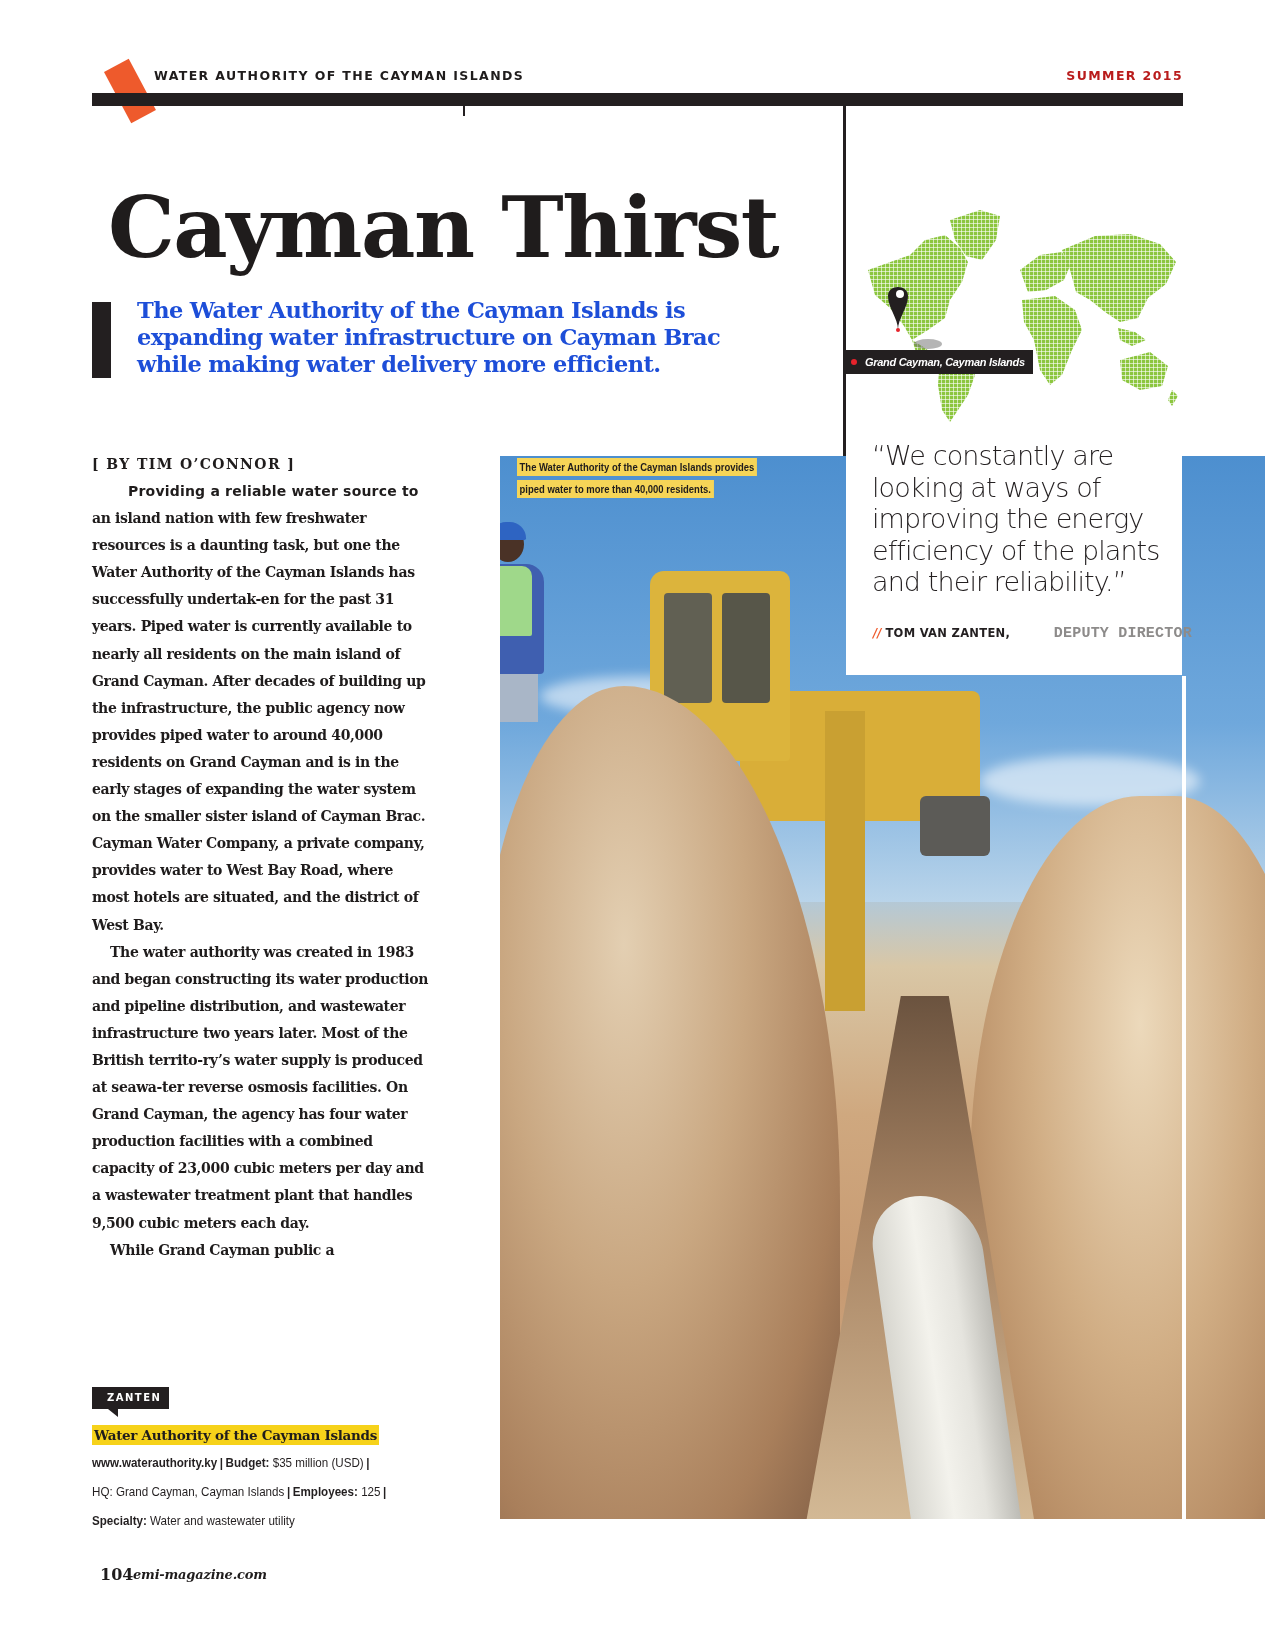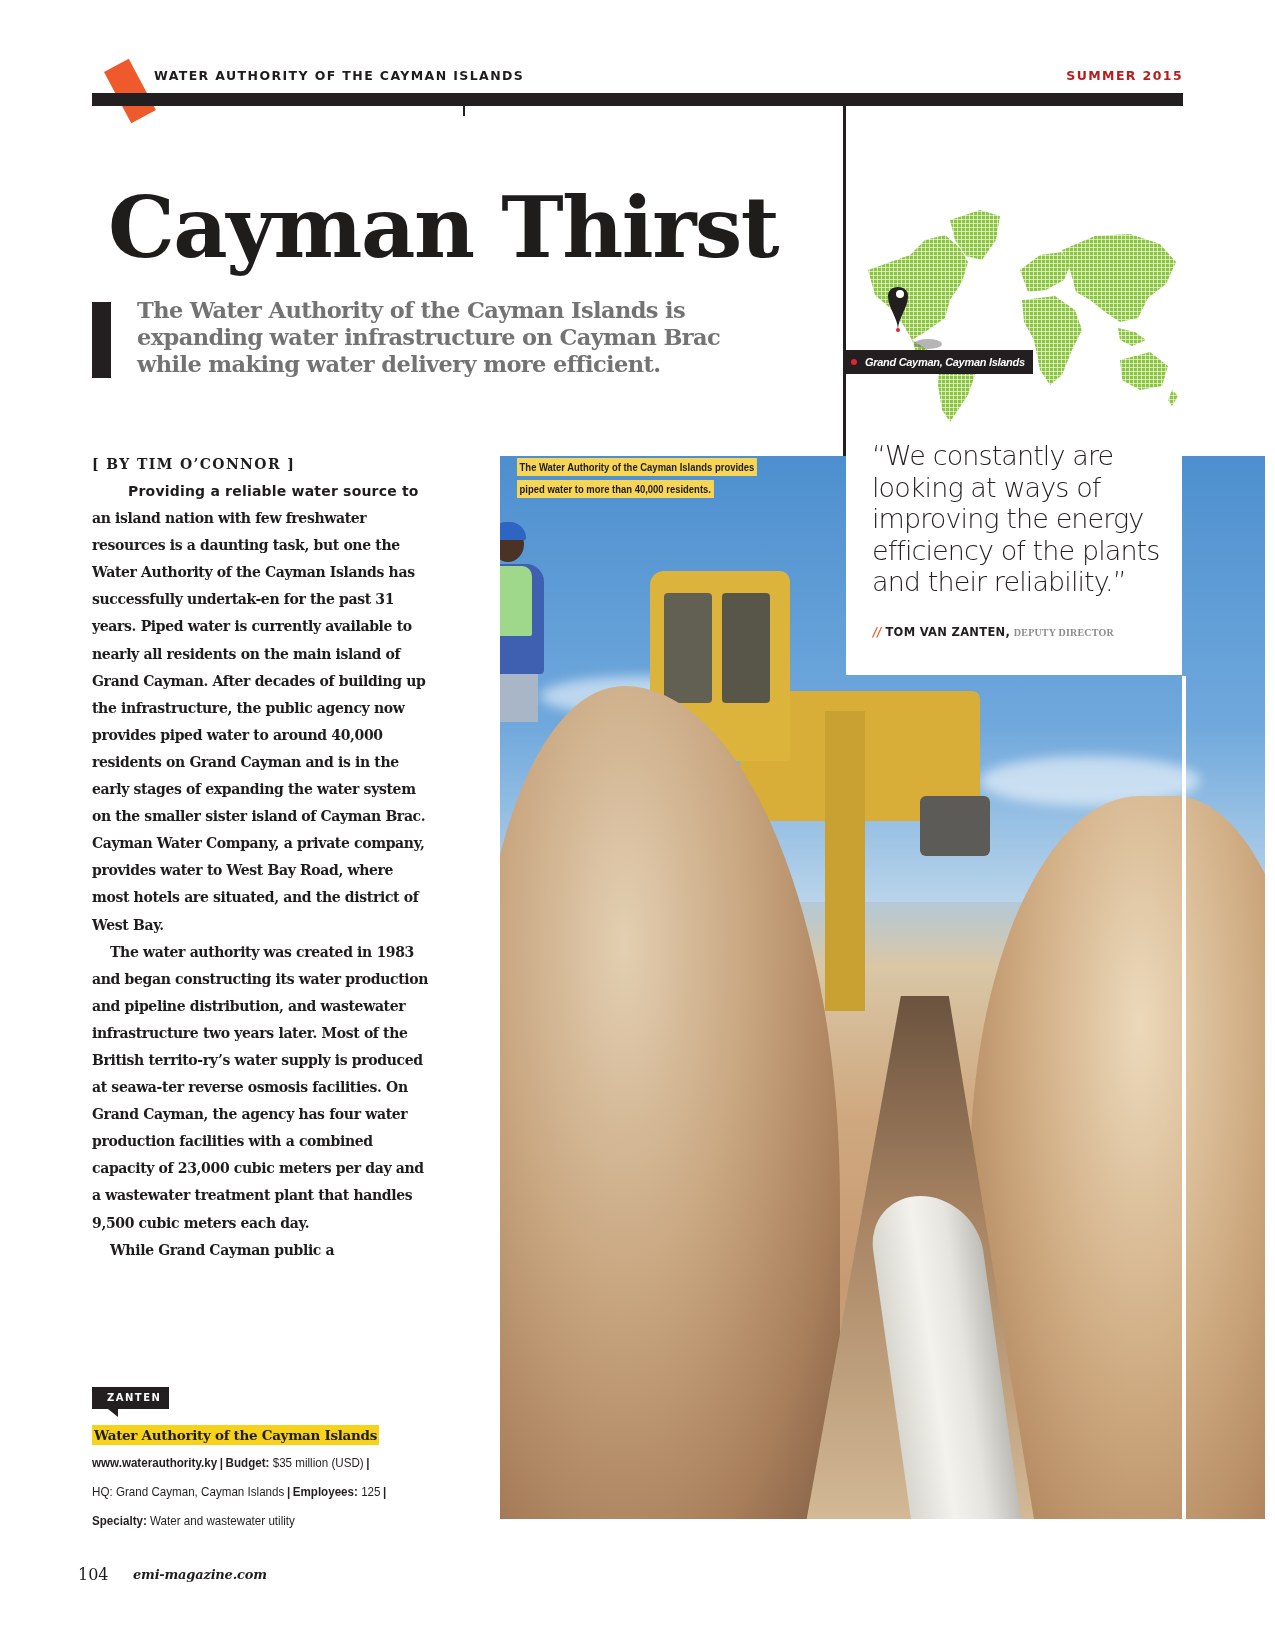--- a/index.html
+++ b/index.html
@@ -11,21 +11,21 @@
   .hdr-issue { position: absolute; right: 92px; top: 68px; font-family: "DejaVu Sans", sans-serif; font-weight: 900; font-size: 12.5px; letter-spacing: 1.4px; color: #b91c1c; }
   .hdr-bar { position: absolute; left: 92px; top: 93px; width: 1091px; height: 13px; background: #231f20; }
   .hdr-tick { position: absolute; left: 463px; top: 106px; width: 2px; height: 10px; background: #231f20; }
   .logo-ribbon { position: absolute; left: 104px; top: 72px; width: 28px; height: 58px; background: #ee5a2c; transform: skewY(-0deg) rotate(-28deg); transform-origin: top left; }
 
   .v-rule { position: absolute; left: 843px; top: 106px; width: 3px; height: 570px; background: #231f20; }
 
   
   .title { position: absolute; left: 108px; top: 180px; font-family: "DejaVu Serif", serif; font-weight: 900; font-size: 84px; line-height: 96px; letter-spacing: -1.5px; color: #1f1c1c; }
   .deck-bar { position: absolute; left: 92px; top: 302px; width: 19px; height: 76px; background: #231f20; }
-  .deck { position: absolute; left: 137px; top: 297px; width: 640px; font-family: "DejaVu Serif", serif; font-weight: 700; font-size: 22.5px; line-height: 27px; letter-spacing: -0.6px; color: #737373; }
+  .deck { position: absolute; left: 137px; top: 297px; width: 640px; font-family: "DejaVu Serif", serif; font-weight: 700; font-size: 22.5px; line-height: 27px; letter-spacing: -0.6px; color: #1d4ed8; }
 
   
   .map-wrap { position: absolute; left: 850px; top: 200px; width: 330px; height: 222px; }
   .map-wrap svg { width: 100%; height: 100%; }
   .map-label { position: absolute; left: 845px; top: 350px; height: 24px; padding: 0 8px 0 6px; background: #231f20; color: #ffffff; font-family: "Liberation Sans", sans-serif; font-weight: 700; font-style: italic; font-size: 11px; line-height: 24px; letter-spacing: -0.3px; display: flex; align-items: center; }
   .map-label .dot { width: 6px; height: 6px; border-radius: 50%; background: #e6232b; margin-right: 8px; display: inline-block; }
 
   
   .byline { position: absolute; left: 92px; top: 456px; font-family: "DejaVu Serif", serif; font-weight: 700; font-size: 14px; letter-spacing: 1.4px; color: #1f1c1c; }
   .body-col { position: absolute; left: 92px; top: 478px; width: 340px; font-family: "DejaVu Serif", serif; font-weight: 700; font-size: 14px; line-height: 27.1px; letter-spacing: -0.35px; color: #1f1c1c; }
@@ -35,21 +35,21 @@
 
   
   .profile-tag { position: absolute; left: 92px; top: 1387px; width: 77px; height: 22px; background: #231f20; color: #ffffff; font-family: "DejaVu Sans", sans-serif; font-weight: 700; font-size: 10px; letter-spacing: 1.5px; line-height: 22px; padding-left: 15px; }
   .profile-tag::after { content: ""; position: absolute; left: 16px; top: 22px; border-left: 10px solid transparent; border-right: 0 solid transparent; border-top: 8px solid #231f20; }
   .profile-name { position: absolute; left: 92px; top: 1425px; height: 20px; padding: 0 2px; background: #f6d21a; font-family: "DejaVu Serif", serif; font-weight: 900; font-size: 13.5px; line-height: 20px; letter-spacing: -0.3px; color: #1f1c1c; }
   .profile-lines { position: absolute; left: 92px; top: 1448px; width: 360px; font-family: "Liberation Sans", sans-serif; font-size: 13.5px; line-height: 29px; color: #231f20; transform: scaleX(0.86); transform-origin: left; white-space: nowrap; }
   .profile-lines b { font-weight: 700; }
   .profile-lines .sep { font-weight: 700; padding: 0 3px; }
 
   
-  .folio { position: absolute; left: 78px; top: 1565px; font-family: "DejaVu Serif", serif; font-weight: 400; font-size: 16px; color: #1f1c1c; }
+  .folio { position: absolute; left: 100px; top: 1565px; font-family: "DejaVu Serif", serif; font-weight: 700; font-size: 16px; color: #1f1c1c; }
   .site { position: absolute; left: 133px; top: 1567px; font-family: "DejaVu Serif", serif; font-weight: 700; font-size: 13px; color: #1f1c1c; letter-spacing: -0.2px; font-style: italic; }
 
   
   .photo { position: absolute; left: 500px; top: 456px; width: 765px; height: 1063px; overflow: hidden;
     background: linear-gradient(180deg, #5f9dd6 0%, #74aee0 28%, #a8c9e6 40%, #d9c7a6 48%, #cfa87f 62%, #c79a72 78%, #d4b48e 100%); }
   .photo .sky { position: absolute; left: 0; top: 0; width: 100%; height: 42%; background: linear-gradient(180deg, #4d8fcf 0%, #6fa8dc 60%, #b9d4ea 100%); }
   .photo .cloud { position: absolute; border-radius: 50%; background: rgba(255,255,255,0.55); filter: blur(6px); }
   .photo .rock-left { position: absolute; left: -20px; top: 230px; width: 360px; height: 860px; background: radial-gradient(ellipse at 40% 30%, #e3cfb2 0%, #c9a781 40%, #a97f5b 75%, #7d5b43 100%); border-radius: 40% 60% 0 0; }
   .photo .rock-right { position: absolute; left: 470px; top: 340px; width: 340px; height: 760px; background: radial-gradient(ellipse at 50% 30%, #ecd9bb 0%, #d1ae85 45%, #b58a62 80%, #8e6649 100%); border-radius: 50% 40% 0 0; }
   .photo .trench { position: absolute; left: 300px; top: 540px; width: 240px; height: 560px; background: linear-gradient(180deg, #6b533f 0%, #a88463 40%, #d8bf9b 100%); clip-path: polygon(42% 0, 62% 0, 100% 100%, 0 100%); }
@@ -70,21 +70,21 @@
 
   .caption { position: absolute; left: 503px; top: 458px; font-family: "Liberation Sans", sans-serif; font-weight: 700; font-size: 11px; color: #1f1c1c; z-index: 3; margin-left: 14px; }
   .caption span { display: inline-block; background: #f6d557; padding: 1px 3px; line-height: 16px; margin-bottom: 4px; transform: scaleX(0.86); transform-origin: left; white-space: nowrap; }
 
   
   .quote-box { position: absolute; left: 846px; top: 422px; width: 336px; height: 253px; background: #ffffff; z-index: 4; }
   .quote { position: absolute; left: 872px; top: 440px; width: 305px; font-family: "DejaVu Sans", sans-serif; font-weight: 200; font-size: 27px; line-height: 31.5px; letter-spacing: -0.9px; color: #231f20; z-index: 5; }
   .attrib { position: absolute; left: 873px; top: 625px; font-family: "DejaVu Sans", sans-serif; font-size: 11.5px; z-index: 5; white-space: nowrap; }
   .attrib .slashes { color: #ee5a2c; font-weight: 700; font-style: italic; margin-right: 4px; }
   .attrib .name { font-weight: 700; color: #231f20; letter-spacing: 0.3px; }
-  .attrib .role { color: #8d8b8a; font-size: 10px; font-family: Liberation Serif, serif; font-weight: 700; letter-spacing: 0.2px; }
+  .attrib .role { color: #8d8b8a; font-size: 15px; font-family: Liberation Mono, monospace; font-weight: 700; letter-spacing: 0.2px; margin-left: 40px; }
 </style>
 </head>
 <body>
 
 <div class="logo-ribbon"></div>
 <div class="hdr-section">WATER AUTHORITY OF THE CAYMAN ISLANDS</div>
 <div class="hdr-issue">SUMMER 2015</div>
 <div class="hdr-bar"></div>
 <div class="hdr-tick"></div>
 <div class="v-rule"></div>

